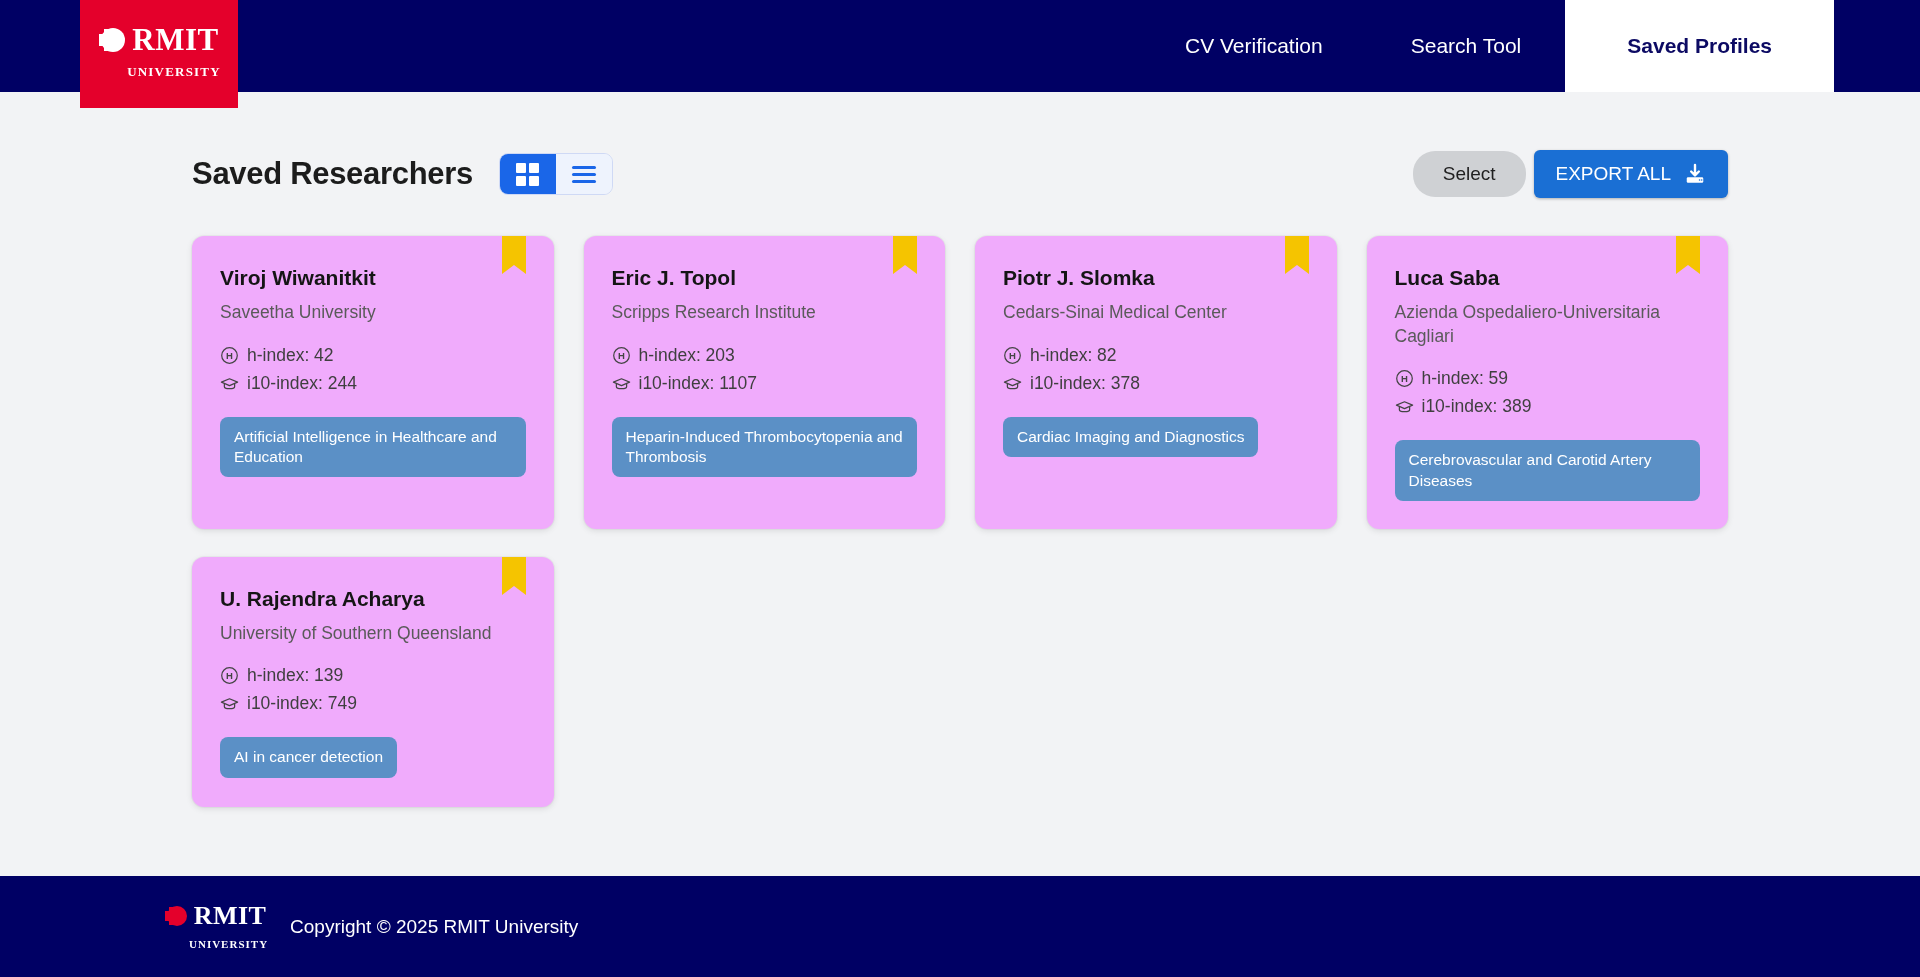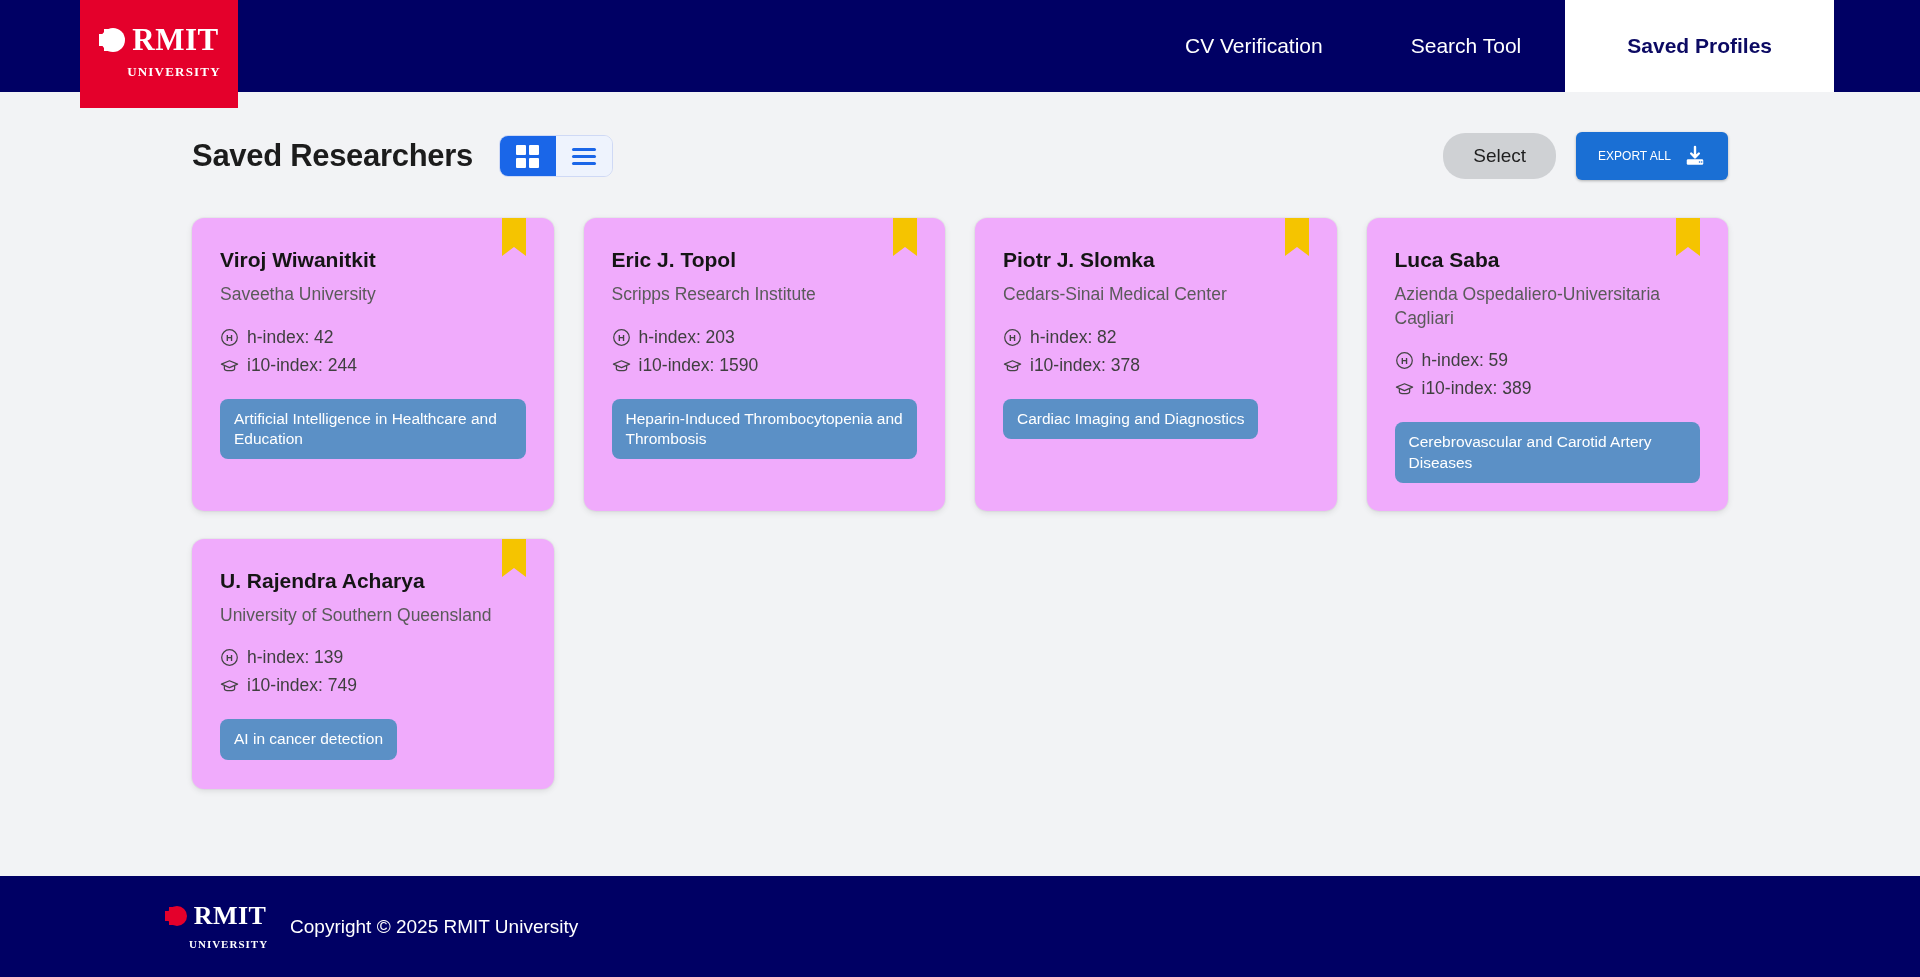--- a/index.html
+++ b/index.html
@@ -139,21 +139,21 @@
     padding: 0 62px;
   }
 
   .nav-tail {
     width: 86px;
     flex: none;
   }
 
   
   .main {
-    padding: 36px 0 0 0;
+    padding: 54px 0 0 0;
     height: 784px;
     position: relative;
   }
 
   .toolbar {
     display: flex;
     align-items: center;
     padding: 0 192px 0 192px;
     height: 56px;
     margin-bottom: 34px;
@@ -198,38 +198,38 @@
     flex-direction: column;
     gap: 4px;
     width: 24px;
   }
   .list-glyph i { height: 3px; background: #1a66e8; display: block; border-radius: 2px; }
 
   .toolbar-right {
     margin-left: auto;
     display: flex;
     align-items: center;
-    gap: 20px;
+    gap: 8px;
   }
 
   .select-btn {
     background: #cfd1d4;
     color: #1f1f1f;
     font-size: 19px;
     border: none;
     border-radius: 22px;
     padding: 12px 30px;
     cursor: pointer;
     font-family: inherit;
   }
 
   .export-btn {
     background: #1a6fd4;
     color: #ffffff;
-    font-size: 12px;
+    font-size: 19px;
     border: none;
     border-radius: 6px;
     padding: 13px 22px;
     cursor: pointer;
     display: flex;
     align-items: center;
     gap: 13px;
     font-family: inherit;
     box-shadow: 0 1px 3px rgba(0,0,0,0.28);
   }
@@ -443,21 +443,21 @@
           <circle cx="10" cy="10" r="8.2" fill="none" stroke="#444" stroke-width="1.3"></circle>
           <text x="10" y="14" font-size="10" font-family="Liberation Sans, sans-serif" font-weight="700" fill="#444" text-anchor="middle">H</text>
         </svg>
         <span>h-index: 203</span>
       </div>
       <div class="metric">
         <svg class="metric-icon" viewBox="0 0 20 20">
           <path d="M10 5 L18.5 8.6 L10 12.2 L1.5 8.6 Z" fill="none" stroke="#444" stroke-width="1.3" stroke-linejoin="round"></path>
           <path d="M4.6 10.2 V13.4 C4.6 14.6 7.1 15.5 10 15.5 C12.9 15.5 15.4 14.6 15.4 13.4 V10.2" fill="none" stroke="#444" stroke-width="1.3"></path>
         </svg>
-        <span>i10-index: 1590</span>
+        <span>i10-index: 1107</span>
       </div>
       <div class="tag-wrap">
         <span class="tag">Heparin-Induced Thrombocytopenia and Thrombosis</span>
       </div>
     </div>
 
     <div class="card">
       <svg class="bookmark" viewBox="0 0 24 38">
         <path d="M0 0 H24 V38 L12 29 L0 38 Z" fill="#f5c400"></path>
       </svg>

